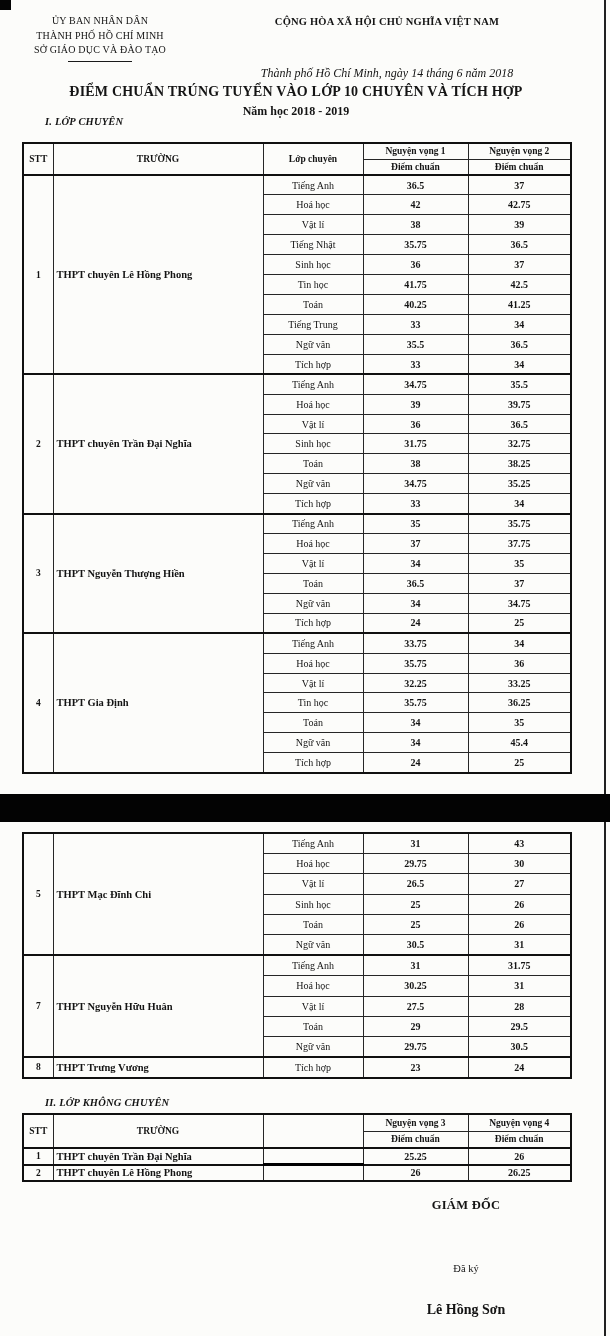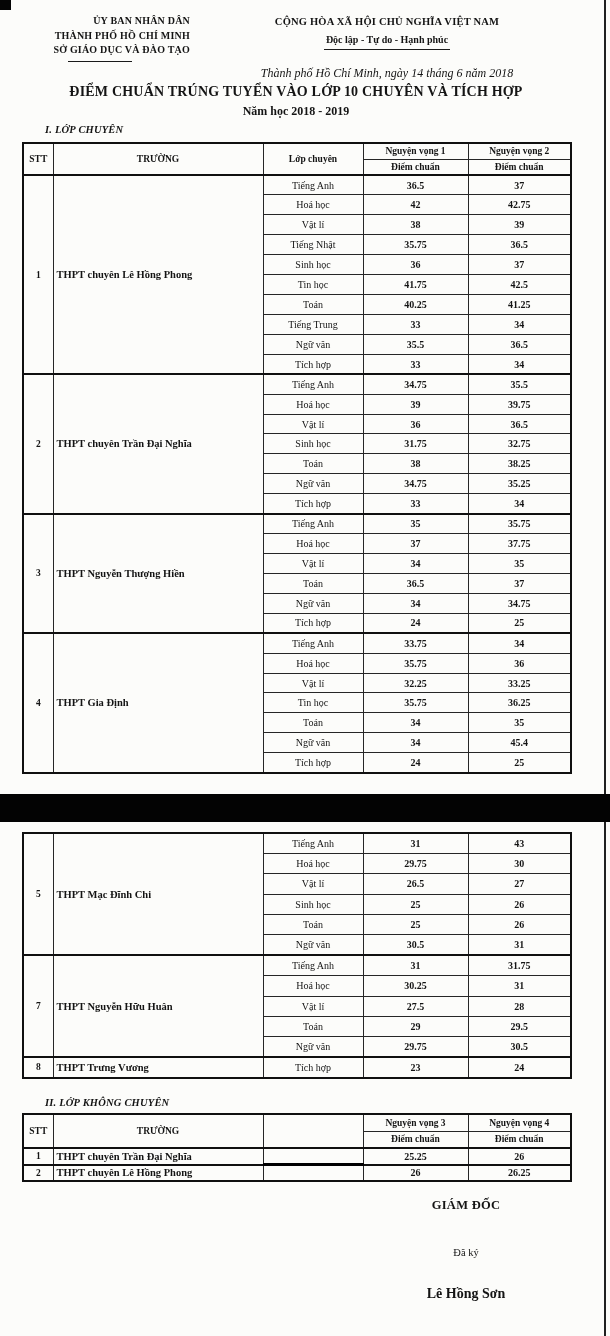--- a/index.html
+++ b/index.html
@@ -9,34 +9,34 @@
     font-family:"Liberation Serif","DejaVu Serif",serif;
     color:#141414;
     position:relative;
     overflow:hidden;
   }
   .corner-mark{position:absolute;left:0;top:0;width:11px;height:10px;background:#050505;}
   .edge-line{position:absolute;left:604px;top:0;width:2px;height:1336px;background:#202020;}
 
   
   .issuer-block{position:absolute;left:10px;top:14px;width:180px;text-align:center;line-height:14.6px;}
-  .issuer-line{font-weight:bold;font-size:10px;letter-spacing:.2px;text-align:right;}
+  .issuer-line{font-weight:normal;font-size:10px;letter-spacing:.2px;}
   .issuer-underline{width:64px;height:0;border-bottom:1.4px solid #1a1a1a;margin:3px auto 0;}
   .republic-block{position:absolute;left:265px;top:14px;width:244px;text-align:center;}
   .republic-line1{font-weight:bold;font-size:10.5px;letter-spacing:.2px;line-height:15px;}
   .republic-line2{display:inline-block;font-weight:bold;font-size:10px;line-height:14px;
     border-bottom:1.4px solid #1a1a1a;padding:0 2px 2px;}
   .date-line{position:absolute;left:245px;top:66px;width:284px;text-align:center;
     font-style:italic;font-size:12px;}
   .doc-title{position:absolute;left:22px;top:84px;width:548px;text-align:center;
     font-weight:bold;font-size:14px;letter-spacing:.2px;}
   .doc-subtitle{position:absolute;left:22px;top:104px;width:548px;text-align:center;
     font-weight:bold;font-size:12px;}
   .section-label{position:absolute;font-weight:bold;font-style:italic;font-size:10.5px;letter-spacing:.2px;}
-  #section1{left:45px;top:124px;}
+  #section1{left:45px;top:116px;}
   #section2{left:45px;top:1097px;}
 
   
   table.tbl{border-collapse:collapse;table-layout:fixed;width:548px;position:absolute;left:22px;
     border:2.5px solid #101010;}
   .tbl td,.tbl th{border:1.2px solid #262626;padding:0 3px;overflow:hidden;white-space:nowrap;}
   .tbl th{font-size:9.5px;font-weight:bold;text-align:center;}
   .tbl thead tr{height:16px;}
   .tbl thead tr:last-child th{border-bottom:2px solid #101010;margin-left:39px;}
   .col-class{border-left:1.8px solid #101010 !important;}
@@ -50,39 +50,38 @@
   #table2{top:832px;} #table2 tbody tr{height:20.4px;}
   #table3{top:1113px;} #table3 tbody tr{height:16.5px;}
   #table3 thead tr{height:17px;}
   .thick-under{border-bottom:3px solid #000 !important;}
 
   .black-band{position:absolute;left:0;top:794px;width:610px;height:28px;background:#030303;}
 
   
   .signature-block{position:absolute;left:370px;top:1198px;width:192px;text-align:center;}
   .sig-role{font-weight:bold;font-size:12.5px;letter-spacing:.3px;}
-  .sig-note{font-size:10.5px;margin-top:34px;}
+  .sig-note{font-size:10.5px;margin-top:50px;}
   .sig-name{font-weight:bold;font-size:14px;margin-top:28px;}
 </style>
 </head>
 <body>
 
 <div class="corner-mark"></div>
 <div class="edge-line"></div>
 
 <div class="issuer-block">
   <div class="issuer-line">ỦY BAN NHÂN DÂN</div>
   <div class="issuer-line">THÀNH PHỐ HỒ CHÍ MINH</div>
   <div class="issuer-line">SỞ GIÁO DỤC VÀ ĐÀO TẠO</div>
   <div class="issuer-underline"></div>
 </div>
 
 <div class="republic-block">
   <div class="republic-line1">CỘNG HÒA XÃ HỘI CHỦ NGHĨA VIỆT NAM</div>
-  <div><span class="republic-line2">Độc lập - Tự do - Hạnh phúc</span></div>
 </div>
 
 <div class="date-line">Thành phố Hồ Chí Minh, ngày 14 tháng 6 năm 2018</div>
 
 <div class="doc-title">ĐIỂM CHUẨN TRÚNG TUYỂN VÀO LỚP 10 CHUYÊN VÀ TÍCH HỢP</div>
 <div class="doc-subtitle">Năm học 2018 - 2019</div>
 
 <div id="section1" class="section-label">I. LỚP CHUYÊN</div>
 
 <table id="table1" class="tbl">

